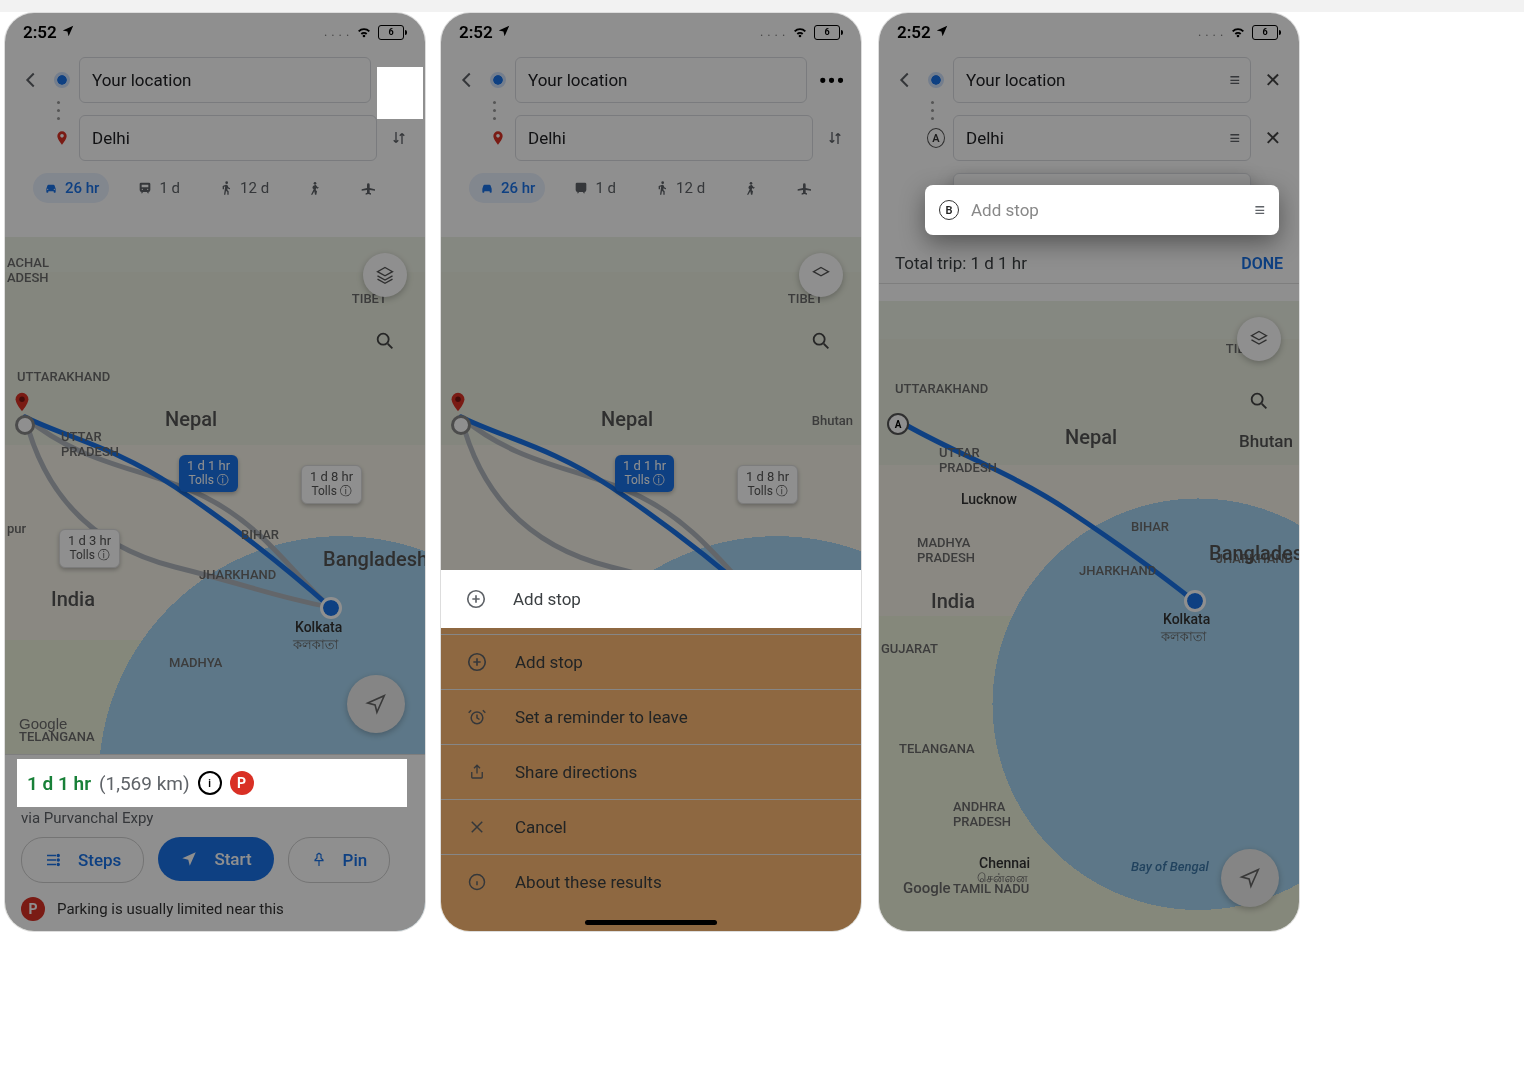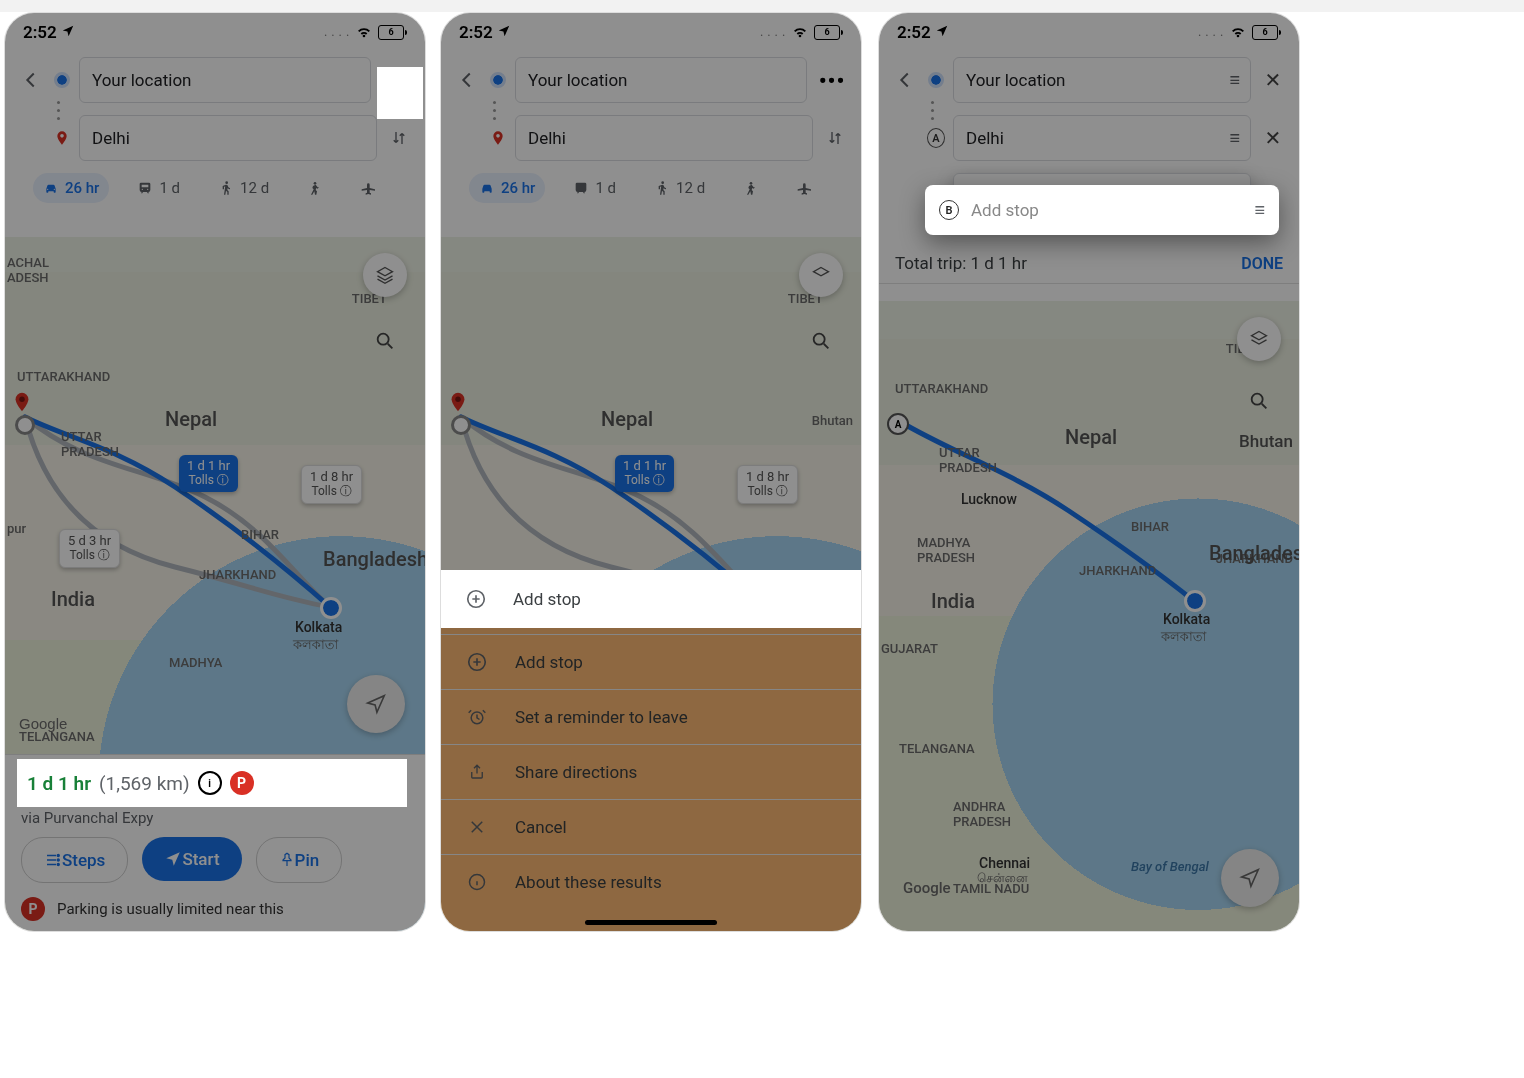--- a/index.html
+++ b/index.html
@@ -55,21 +55,21 @@
   
   .sheet{position:absolute;left:0;right:0;bottom:0;background:#fff;border-top:1px solid #e0e0e0;padding:12px 16px 10px}
   .sheet .handle{width:44px;height:4px;border-radius:3px;background:#dadce0;margin:0 auto 10px}
   .sheet .line1{display:flex;align-items:center;gap:8px;font-size:19px}
   .sheet .time{color:#188038;font-weight:600}
   .sheet .dist{color:#5f6368}
   .pbadge{width:24px;height:24px;border-radius:50%;background:#d93025;color:#fff;display:flex;align-items:center;justify-content:center;font-weight:700;font-size:14px}
   .obadge{width:20px;height:20px;border:2px solid #000;border-radius:50%;display:flex;align-items:center;justify-content:center;font-size:10px;font-weight:700}
   .via{color:#5f6368;font-size:15px;margin:4px 0 10px}
   .btnrow{display:flex;gap:14px}
-  .pill{height:44px;border-radius:22px;display:flex;align-items:center;justify-content:center;gap:0;font-size:17px;font-weight:500;padding:0 22px}
+  .pill{height:44px;border-radius:22px;display:flex;align-items:center;justify-content:center;gap:16px;font-size:17px;font-weight:500;padding:0 22px}
   .pill.primary{background:#1a73e8;color:#fff}
   .pill.outline{border:1px solid #cfcfcf;color:#1a73e8;background:#fff}
   .parking{display:flex;align-items:center;gap:12px;margin-top:14px;color:#333;font-size:15px}
   
   .asheet{position:absolute;left:0;right:0;bottom:0;background:#fdba74}
   .aitem{display:flex;align-items:center;gap:26px;height:54px;padding:0 24px;font-size:17px;color:#3c4043;border-top:1px solid #efefef}
   .aitem .ic{width:24px;display:flex;justify-content:center;color:#5f6368}
   .homebar{position:absolute;left:50%;bottom:6px;transform:translateX(-50%);width:132px;height:5px;border-radius:3px;background:#000}
   
   .total-row{display:flex;justify-content:space-between;align-items:center;padding:18px 16px 10px;border-bottom:1px solid #e0e0e0}
@@ -189,21 +189,21 @@
 
     <div class="route-chip" style="left:174px;top:218px">
           <div>1 d 1 hr</div>
           <div class="sub">Tolls ⓘ</div>
         </div>
     <div class="route-chip alt" style="left:296px;top:228px">
           <div>1 d 8 hr</div>
           <div class="sub">Tolls ⓘ</div>
         </div>
     <div class="route-chip alt" style="left:54px;top:292px">
-          <div>5 d 3 hr</div>
+          <div>1 d 3 hr</div>
           <div class="sub">Tolls ⓘ</div>
         </div>
 
     <span class="maplabel" style="right:38px;top:54px">TIBET</span>
     <span class="maplabel" style="left:2px;top:18px;white-space:pre">ACHAL
 ADESH</span>
     <span class="maplabel" style="left:12px;top:132px">UTTARAKHAND</span>
     <span class="maplabel big" style="left:160px;top:170px">Nepal</span>
     <span class="maplabel" style="left:56px;top:192px;white-space:pre">UTTAR
 PRADESH</span>

